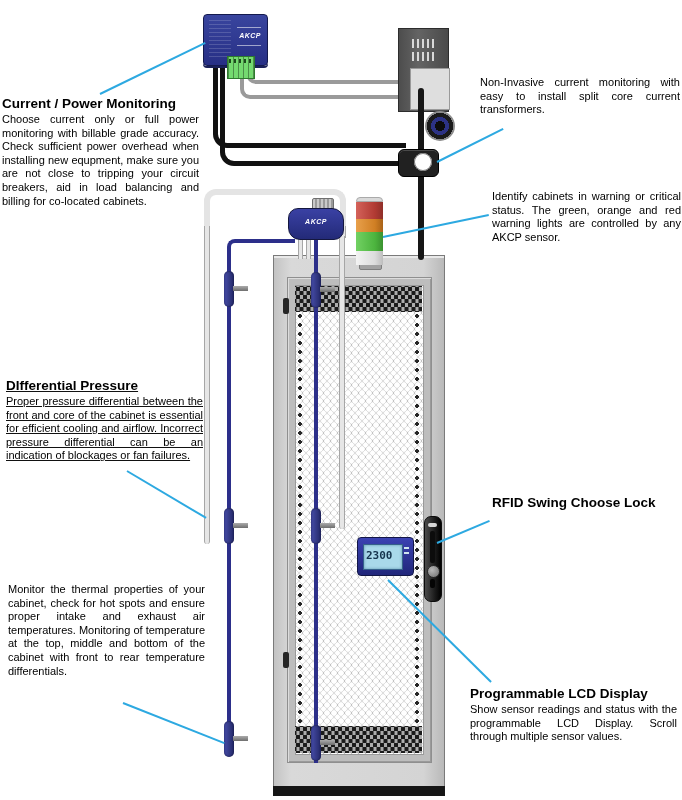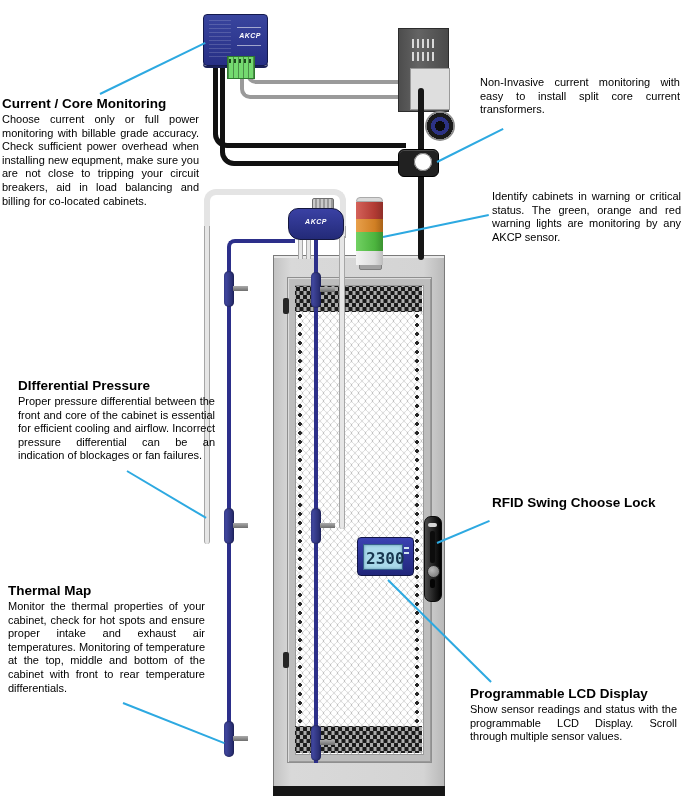--- a/index.html
+++ b/index.html
@@ -63,21 +63,21 @@
                 font-size:7px;font-weight:bold;font-style:italic;letter-spacing:0.5px;}
   .pconn{left:312px;top:198px;width:20px;height:12px;background:repeating-linear-gradient(90deg,#c9c9c9 0 2px,#9a9a9a 2px 4px);
          border:1px solid #6f6f6f;border-radius:2px;}
 
   
   .lcd{left:357px;top:537px;width:55px;height:37px;background:linear-gradient(180deg,#3b42b2,#20267a);
        border:1px solid #121647;border-radius:4px;}
   .lcd-screen{position:absolute;left:5px;top:6px;width:38px;height:24px;background:#a9d9ea;
               border:1px solid #35618a;box-shadow:inset 0 0 3px #5e93ad;}
   .lcd-val{position:absolute;left:2px;top:4px;font-family:"DejaVu Sans Mono",monospace;
-           font-size:16px;font-weight:bold;color:#16354e;letter-spacing:0;}
+           font-size:11px;font-weight:bold;color:#16354e;letter-spacing:0;}
   .lcd-mark{position:absolute;width:5px;height:2px;background:#cfe4ee;}
 
   
   .handle{left:424px;top:516px;width:16px;height:84px;border-radius:7px;
           background:linear-gradient(90deg,#4c4c4c,#1c1c1c 60%,#000);border:1px solid #0c0c0c;}
   .handle-slot{position:absolute;left:3px;top:6px;width:9px;height:4px;background:#d6d6d6;border-radius:2px;}
   .handle-channel{position:absolute;left:5px;top:14px;width:5px;height:32px;background:#0c0c0c;border-radius:2px;}
   .handle-knob{position:absolute;left:2px;top:48px;width:11px;height:11px;border-radius:50%;
                background:radial-gradient(circle at 4px 4px,#b9b9b9,#6e6e6e);border:1px solid #2a2a2a;}
   .handle-key{position:absolute;left:5px;top:62px;width:5px;height:9px;background:#050505;border-radius:2px;}
@@ -201,38 +201,37 @@
     <div class="socket-plate">
       <div class="socket-ring"></div>
     </div>
   </div>
   <div class="abs power-cable"></div>
   <div class="abs ct-clamp">
     <div class="ct-hole"></div>
   </div>
 
   <div class="ann" style="left:2px;top:96px;width:197px;">
-    <h3>Current / Core Monitoring</h3>
+    <h3>Current / Power Monitoring</h3>
     <p>Choose current only or full power monitoring with billable grade accuracy. Check sufficient power overhead when installing new equpment, make sure you are not close to tripping your circuit breakers, aid in load balancing and billing for co-located cabinets.</p>
   </div>
   <div class="ann" style="left:480px;top:76px;width:200px;">
     <p>Non-Invasive current monitoring with easy to install split core current transformers.</p>
   </div>
   <div class="ann" style="left:492px;top:190px;width:189px;">
-    <p>Identify cabinets in warning or critical status. The green, orange and red warning lights are monitoring by any AKCP sensor.</p>
-  </div>
-  <div class="ann" style="left:18px;top:378px;width:197px;">
+    <p>Identify cabinets in warning or critical status. The green, orange and red warning lights are controlled by any AKCP sensor.</p>
+  </div>
+  <div class="ann" style="left:6px;top:378px;width:197px;text-decoration:underline;">
     <h3>DIfferential Pressure</h3>
     <p>Proper pressure differential between the front and core of the cabinet is essential for efficient cooling and airflow. Incorrect pressure differential can be an indication of blockages or fan failures.</p>
   </div>
   <div class="ann" style="left:492px;top:495px;width:189px;">
     <h3>RFID Swing Choose Lock</h3>
   </div>
   <div class="ann" style="left:8px;top:583px;width:197px;">
-    <h3>Thermal Map</h3>
     <p>Monitor the thermal properties of your cabinet, check for hot spots and ensure proper intake and exhaust air temperatures. Monitoring of temperature at the top, middle and bottom of the cabinet with front to rear temperature differentials.</p>
   </div>
   <div class="ann" style="left:470px;top:686px;width:207px;">
     <h3>Programmable LCD Display</h3>
     <p>Show sensor readings and status with the programmable LCD Display. Scroll through multiple sensor values.</p>
   </div>
 
   <div class="leader" style="left:100px;top:93px;width:117px;transform:rotate(-25.9deg);"></div>
   <div class="leader" style="left:437px;top:161px;width:74px;transform:rotate(-26.6deg);"></div>
   <div class="leader" style="left:383px;top:236px;width:108px;transform:rotate(-11.7deg);"></div>

